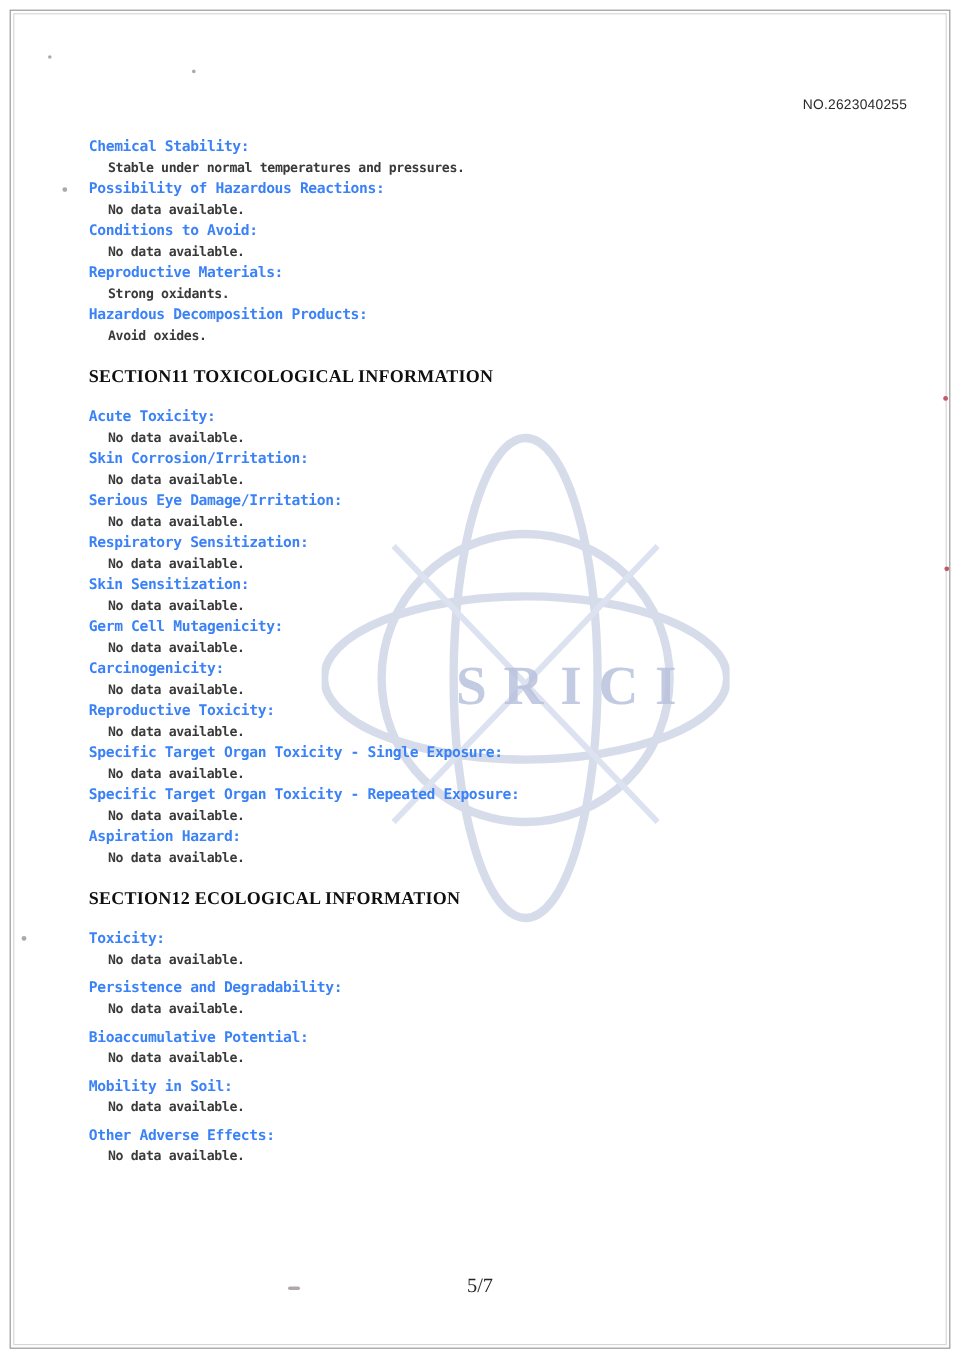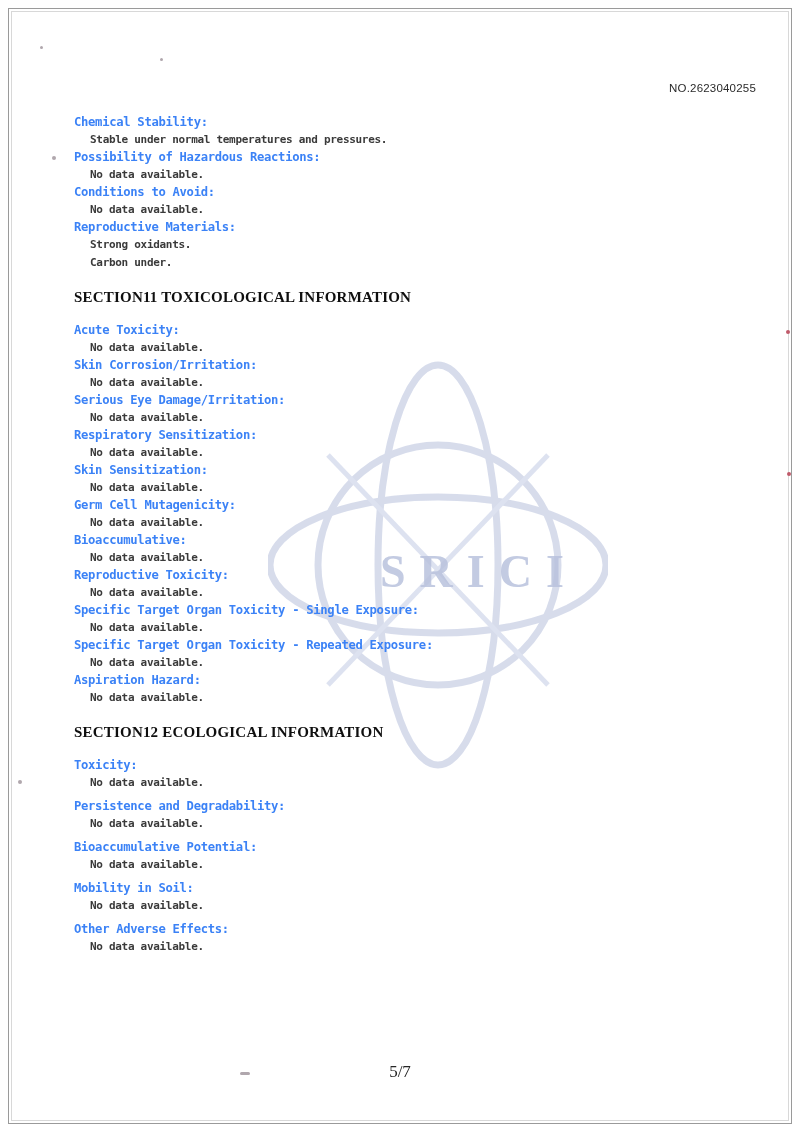--- a/index.html
+++ b/index.html
@@ -178,21 +178,22 @@
       </div>
       <div class="entry">
         <div class="term">Conditions to Avoid:</div>
         <div class="val">No data available.</div>
       </div>
       <div class="entry">
         <div class="term">Reproductive Materials:</div>
         <div class="val">Strong oxidants.</div>
       </div>
       <div class="entry">
-        <div class="val">Carbon under.</div>
+        <div class="term">Hazardous Decomposition Products:</div>
+        <div class="val">Avoid oxides.</div>
       </div>
     </div>
 
     <div class="section-head">SECTION11 TOXICOLOGICAL INFORMATION</div>
 
     <div class="block">
       <div class="entry">
         <div class="term">Acute Toxicity:</div>
         <div class="val">No data available.</div>
       </div>
@@ -210,21 +211,21 @@
       </div>
       <div class="entry">
         <div class="term">Skin Sensitization:</div>
         <div class="val">No data available.</div>
       </div>
       <div class="entry">
         <div class="term">Germ Cell Mutagenicity:</div>
         <div class="val">No data available.</div>
       </div>
       <div class="entry">
-        <div class="term">Bioaccumulative:</div>
+        <div class="term">Carcinogenicity:</div>
         <div class="val">No data available.</div>
       </div>
       <div class="entry">
         <div class="term">Reproductive Toxicity:</div>
         <div class="val">No data available.</div>
       </div>
       <div class="entry">
         <div class="term">Specific Target Organ Toxicity - Single Exposure:</div>
         <div class="val">No data available.</div>
       </div>

